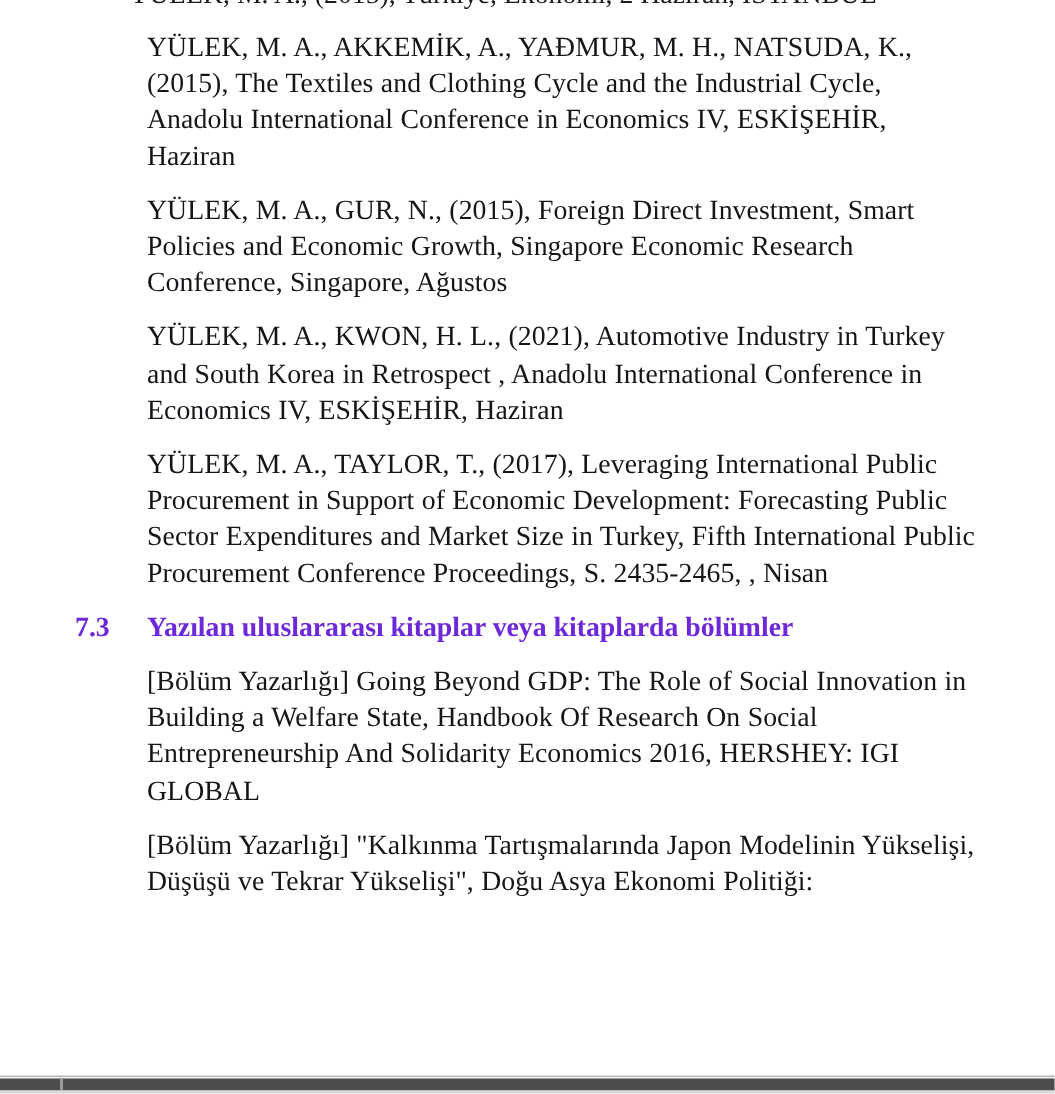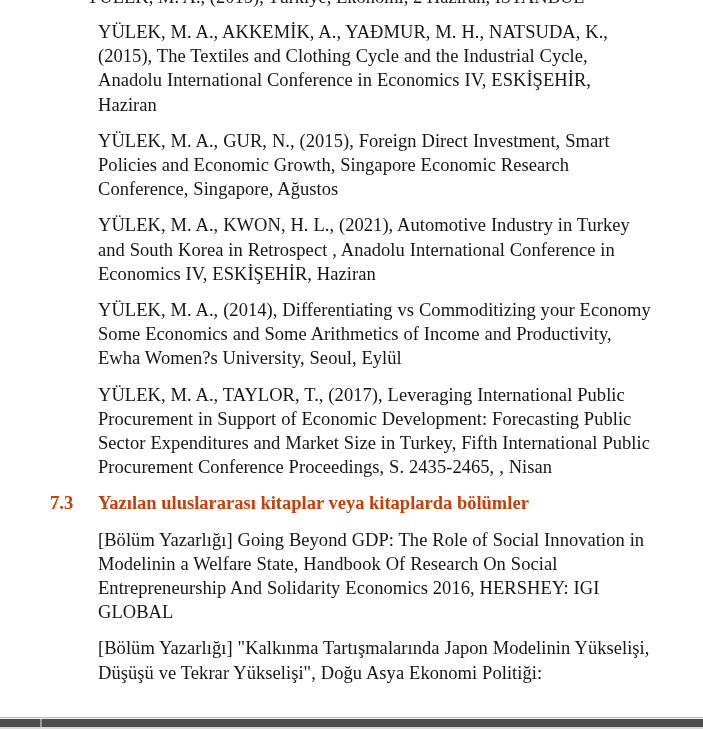--- a/index.html
+++ b/index.html
@@ -58,21 +58,21 @@
     letter-spacing: 0.05px;
     word-spacing: 0.2px;
   }
 
   
   .heading-row {
     position: relative;
     font-size: 18.5px;
     line-height: 24.2px;
     font-weight: bold;
-    color: #c2410c;
+    color: #6d28d9;
     margin: 0;
     padding-left: 0;
   }
   .heading-number {
     position: absolute;
     left: -36px;
     top: 0;
     font-weight: bold;
     white-space: nowrap;
   }
@@ -122,24 +122,23 @@
 
 <div id="document-page">
 
   <div class="clipped-line">YÜLEK, M. A., (2015), Türkiye, Ekonomi, 2 Haziran, İSTANBUL</div>
 
   <div class="content-column" id="content-column" style="top:8px;">
 
   <p class="para">YÜLEK, M. A., AKKEMİK, A., YAĐMUR, M. H., NATSUDA, K., (2015), The Textiles and Clothing Cycle and the Industrial Cycle, Anadolu International Conference in Economics IV, ESKİŞEHİR, Haziran</p>
       <p class="para">YÜLEK, M. A., GUR, N., (2015), Foreign Direct Investment, Smart Policies and Economic Growth, Singapore Economic Research Conference, Singapore, Ağustos</p>
       <p class="para">YÜLEK, M. A., KWON, H. L., (2021), Automotive Industry in Turkey and South Korea in Retrospect , Anadolu International Conference in Economics IV, ESKİŞEHİR, Haziran</p>
-      <p class="para">YÜLEK, M. A., (2014), Differentiating vs Commoditizing your Economy Some Economics and Some Arithmetics of Income and Productivity, Ewha Women?s University, Seoul, Eylül</p>
       <p class="para">YÜLEK, M. A., TAYLOR, T., (2017), Leveraging International Public Procurement in Support of Economic Development: Forecasting Public Sector Expenditures and Market Size in Turkey, Fifth International Public Procurement Conference Proceedings, S. 2435-2465, , Nisan</p>
       <div class="heading-row"><span class="heading-number">7.3</span><span class="heading-text">Yazılan uluslararası kitaplar veya kitaplarda bölümler</span></div>
-      <p class="para">[Bölüm Yazarlığı] Going Beyond GDP: The Role of Social Innovation in Modelinin a Welfare State, Handbook Of Research On Social Entrepreneurship And Solidarity Economics 2016, HERSHEY: IGI GLOBAL</p>
+      <p class="para">[Bölüm Yazarlığı] Going Beyond GDP: The Role of Social Innovation in Building a Welfare State, Handbook Of Research On Social Entrepreneurship And Solidarity Economics 2016, HERSHEY: IGI GLOBAL</p>
       <p class="para">[Bölüm Yazarlığı] "Kalkınma Tartışmalarında Japon Modelinin Yükselişi, Düşüşü ve Tekrar Yükselişi", Doğu Asya Ekonomi Politiği:</p>
     </div>
 </div>
 
 <div id="hscrollbar">
   <div id="hscroll-track"></div>
   <div id="hscroll-thumb-divider"></div>
   <div id="hscroll-bottom-edge"></div>
 </div>
 

